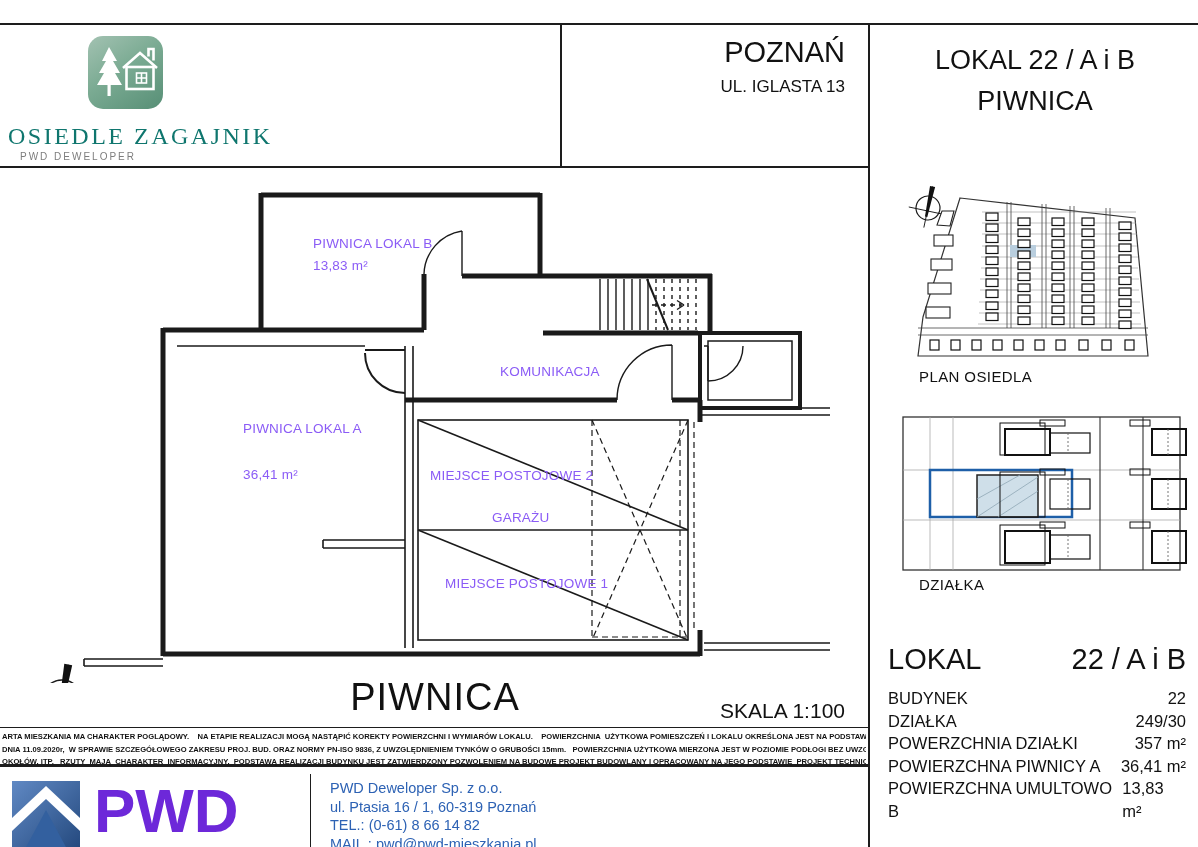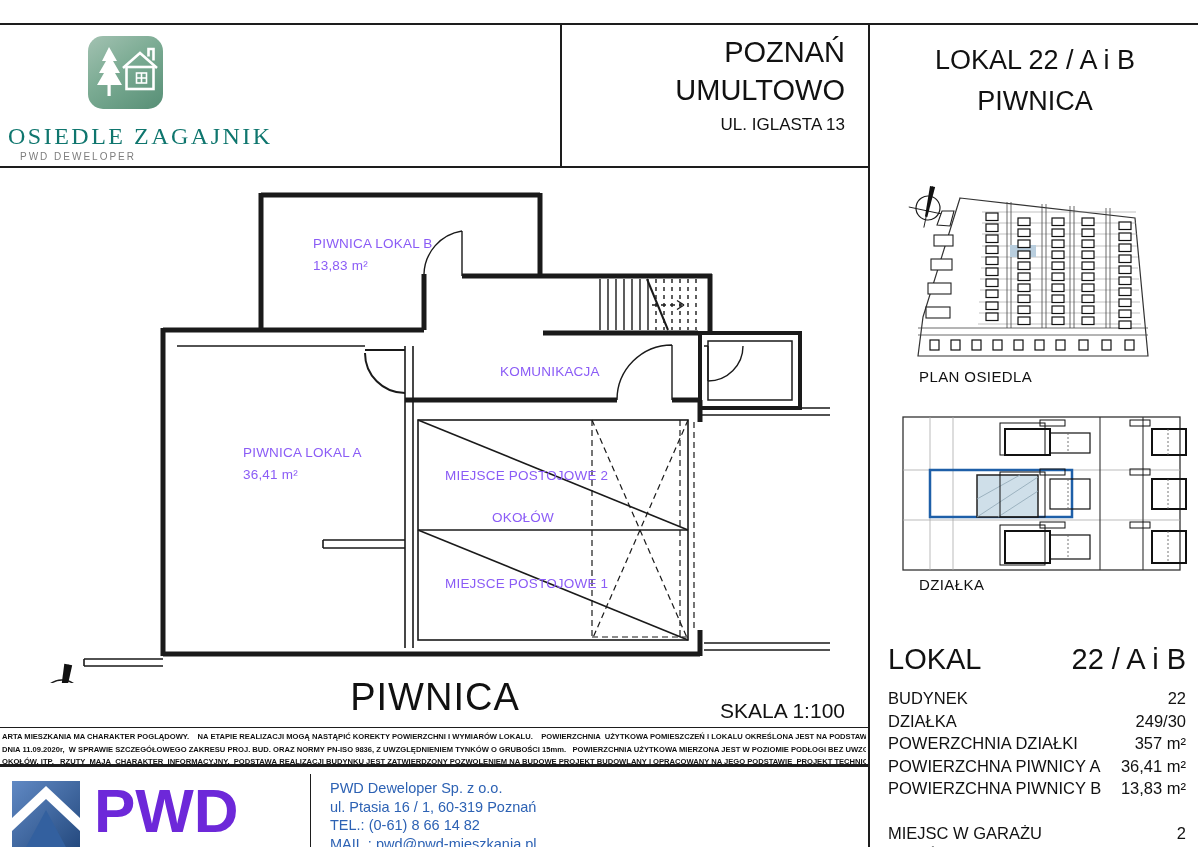--- a/index.html
+++ b/index.html
@@ -74,21 +74,20 @@
       <rect x="48.5" y="37" width="10" height="10"></rect>
       <path d="M53.5,37 V47 M48.5,42 H58.5"></path>
     </g>
   </svg>
 </div>
 <div class="brand">OSIEDLE ZAGAJNIK</div>
 <div class="brand-sub">PWD DEWELOPER</div>
 
 <div class="loc-block">
   <div class="loc-city">POZNAŃ</div>
-  <div class="loc-district">UMULTOWO</div>
   <div class="loc-street">UL. IGLASTA 13</div>
 </div>
 
 <div class="unit-head">
   <div class="unit-title">LOKAL 22 / A i B</div>
   <div class="unit-sub">PIWNICA</div>
 </div>
 
 <svg style="left:0;top:178px" width="870" height="505" viewBox="0 0 870 505">
 
@@ -163,24 +162,24 @@
     <circle r="20" stroke="#1a1a1a" stroke-width="1.5" fill="none"></circle>
     <path d="M-30,6 H30" stroke="#1a1a1a" stroke-width="1"></path>
     <path d="M0,-36 V34" stroke="#1a1a1a" stroke-width="1"></path>
     <polygon points="-4,-36 4,-36 1.8,14 -1.8,14" fill="#111"></polygon>
   </g>
 </svg>
 
 <div class="room-label" style="left:313px;top:236px">PIWNICA LOKAL B</div>
 <div class="room-label" style="left:313px;top:258px">13,83  m²</div>
 <div class="room-label" style="left:500px;top:364px">KOMUNIKACJA</div>
-<div class="room-label" style="left:243px;top:445px">PIWNICA LOKAL A</div>
+<div class="room-label" style="left:243px;top:421px">PIWNICA LOKAL A</div>
 <div class="room-label" style="left:243px;top:467px">36,41 m²</div>
-<div class="room-label" style="left:445px;top:468px">MIEJSCE POSTOJOWE 2</div>
-<div class="room-label" style="left:492px;top:510px">OKOŁÓW</div>
+<div class="room-label" style="left:430px;top:468px">MIEJSCE POSTOJOWE 2</div>
+<div class="room-label" style="left:492px;top:510px">GARAŻU</div>
 <div class="room-label" style="left:445px;top:576px">MIEJSCE POSTOJOWE 1</div>
 
 <div class="plan-title">PIWNICA</div>
 <div class="scale-label">SKALA  1:100</div>
 
 <svg style="left:890px;top:178px" width="300" height="195" viewBox="0 0 300 195">
   <g transform="translate(38,30) rotate(12)">
     <circle r="12" stroke="#1a1a1a" stroke-width="1.2" fill="none"></circle>
     <path d="M-19,3 H19 M0,-22 V20" stroke="#1a1a1a" stroke-width="0.9"></path>
     <polygon points="-2.6,-22 2.6,-22 1.2,9 -1.2,9" fill="#111"></polygon>
@@ -342,21 +341,21 @@
   </div>
   <div class="detail-row">
     <span>POWERZCHNIA DZIAŁKI</span>
     <span>357 m²</span>
   </div>
   <div class="detail-row">
     <span>POWIERZCHNA PIWNICY A</span>
     <span>36,41 m²</span>
   </div>
   <div class="detail-row">
-    <span>POWIERZCHNA PIWNICY B</span>
+    <span>POWIERZCHNA UMULTOWO B</span>
     <span>13,83 m²</span>
   </div>
   <div class="detail-gap"></div>
   <div class="detail-row">
     <span>MIEJSC W GARAŻU</span>
     <span>2</span>
   </div>
   <div class="detail-row">
     <span>OGRÓDEK</span>
     <span>ok. 126 m²</span>

